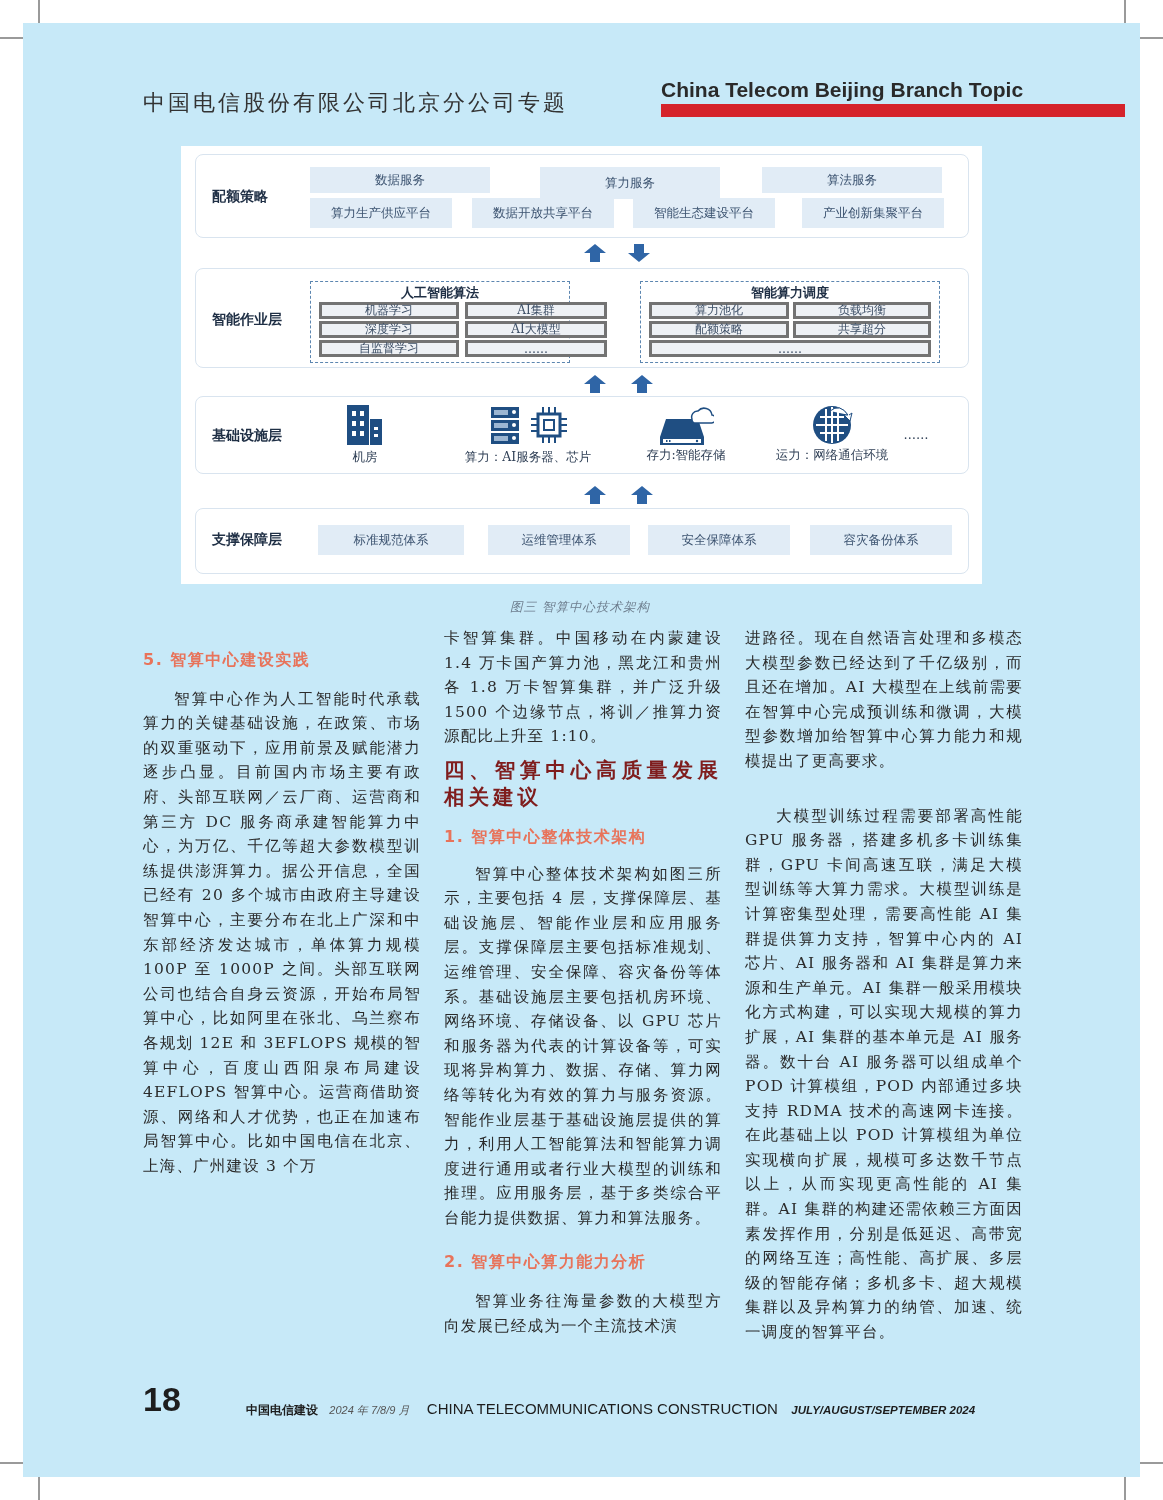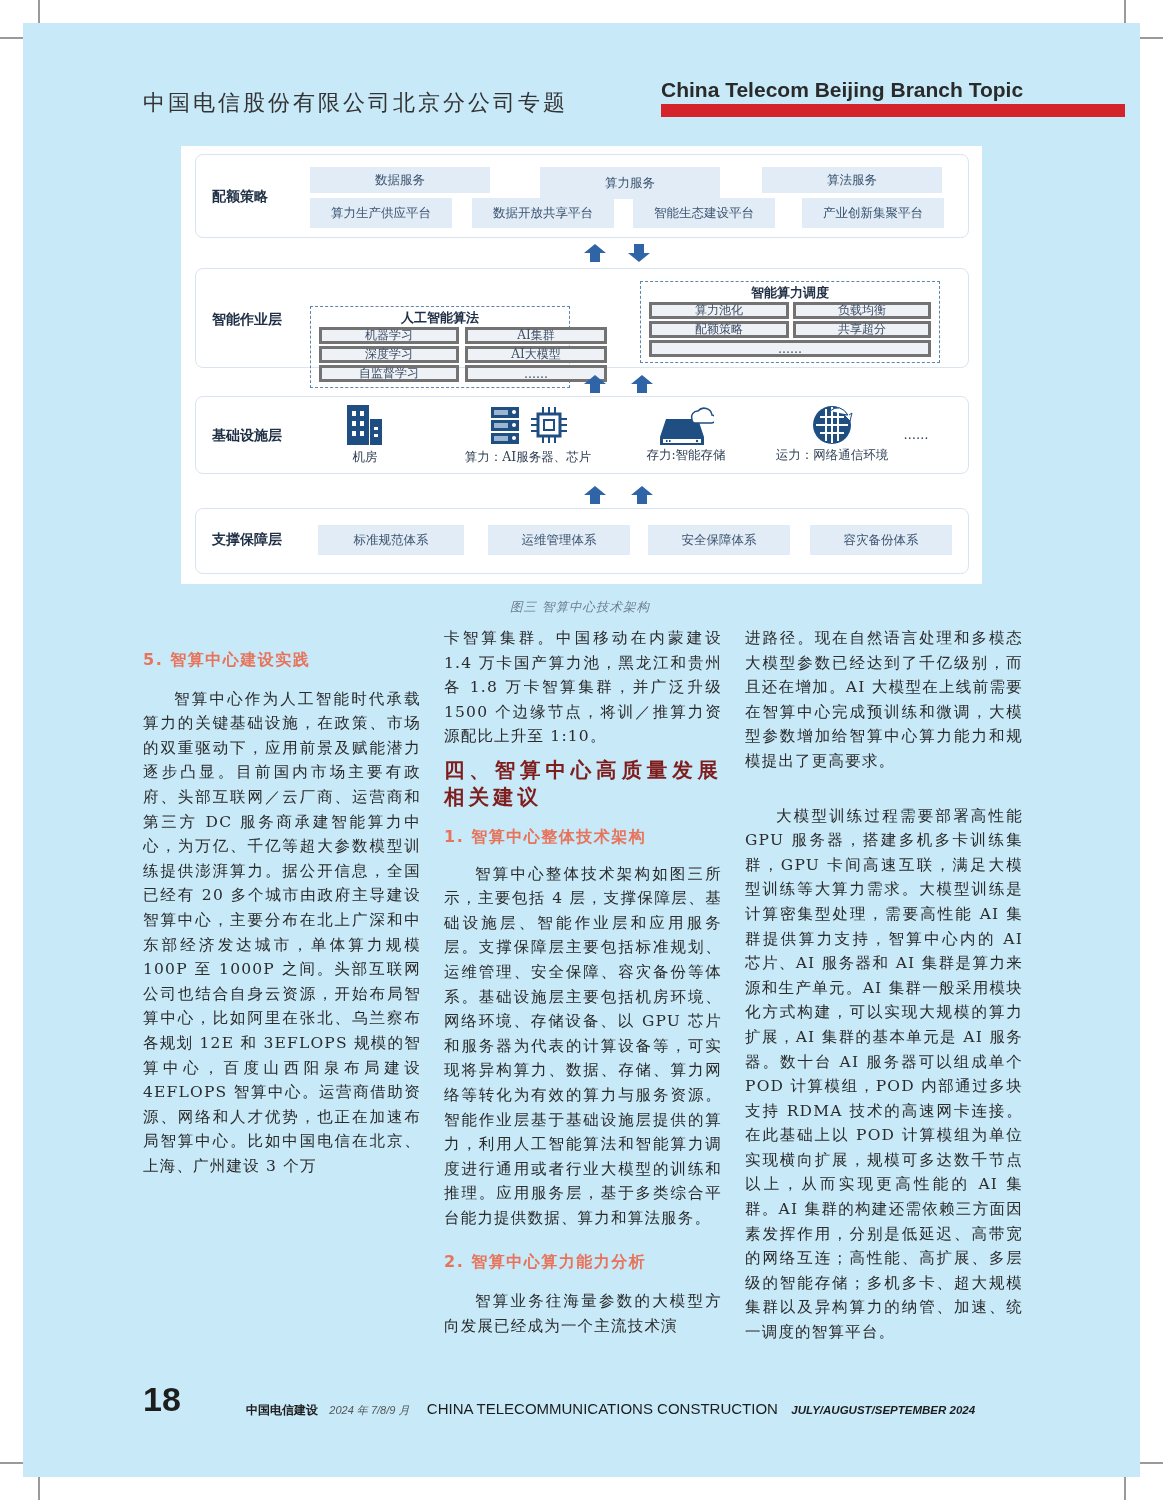--- a/index.html
+++ b/index.html
@@ -103,21 +103,21 @@
   <svg class="arrow" style="left:403px;top:98px;" viewBox="0 0 22 18">
       <path d="M11 0 L22 9 L16 9 L16 18 L6 18 L6 9 L0 9 Z" fill="#2f65a6"></path>
     </svg>
   <svg class="arrow" style="left:447px;top:98px;" viewBox="0 0 22 18">
       <path d="M11 18 L22 9 L16 9 L16 0 L6 0 L6 9 L0 9 Z" fill="#2f65a6"></path>
     </svg>
 
   <div class="layer" style="top:122px;height:100px;">
     <div class="layer-label" style="top:42px;">智能作业层</div>
 
-    <div class="dashbox" style="left:114px;top:12px;width:260px;height:82px;margin-top:25px;">
+    <div class="dashbox" style="left:114px;top:12px;width:260px;height:82px;">
       <div class="dash-title" style="top:2px;">人工智能算法</div>
       <div class="cell gray" style="left:8px;top:20px;width:140px;height:17px;">机器学习</div>
       <div class="cell gray" style="left:154px;top:20px;width:142px;height:17px;">AI集群</div>
       <div class="cell gray" style="left:8px;top:39px;width:140px;height:17px;">深度学习</div>
       <div class="cell gray" style="left:154px;top:39px;width:142px;height:17px;">AI大模型</div>
       <div class="cell gray" style="left:8px;top:58px;width:140px;height:17px;">自监督学习</div>
       <div class="cell gray" style="left:154px;top:58px;width:142px;height:17px;">……</div>
     </div>
 
     <div class="dashbox" style="left:444px;top:12px;width:300px;height:82px;">

